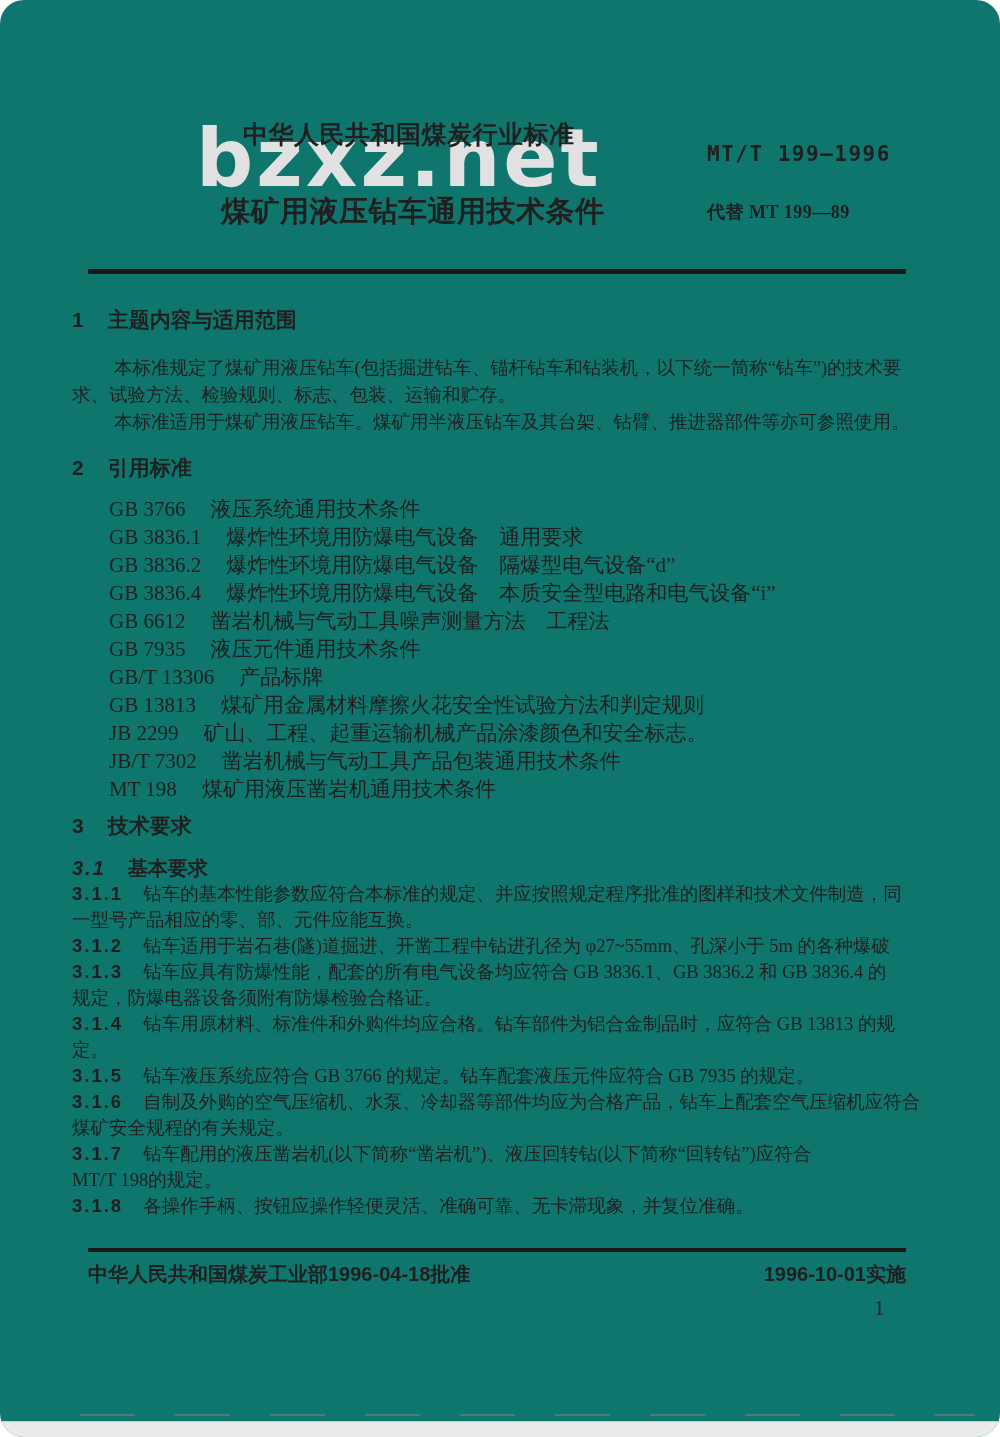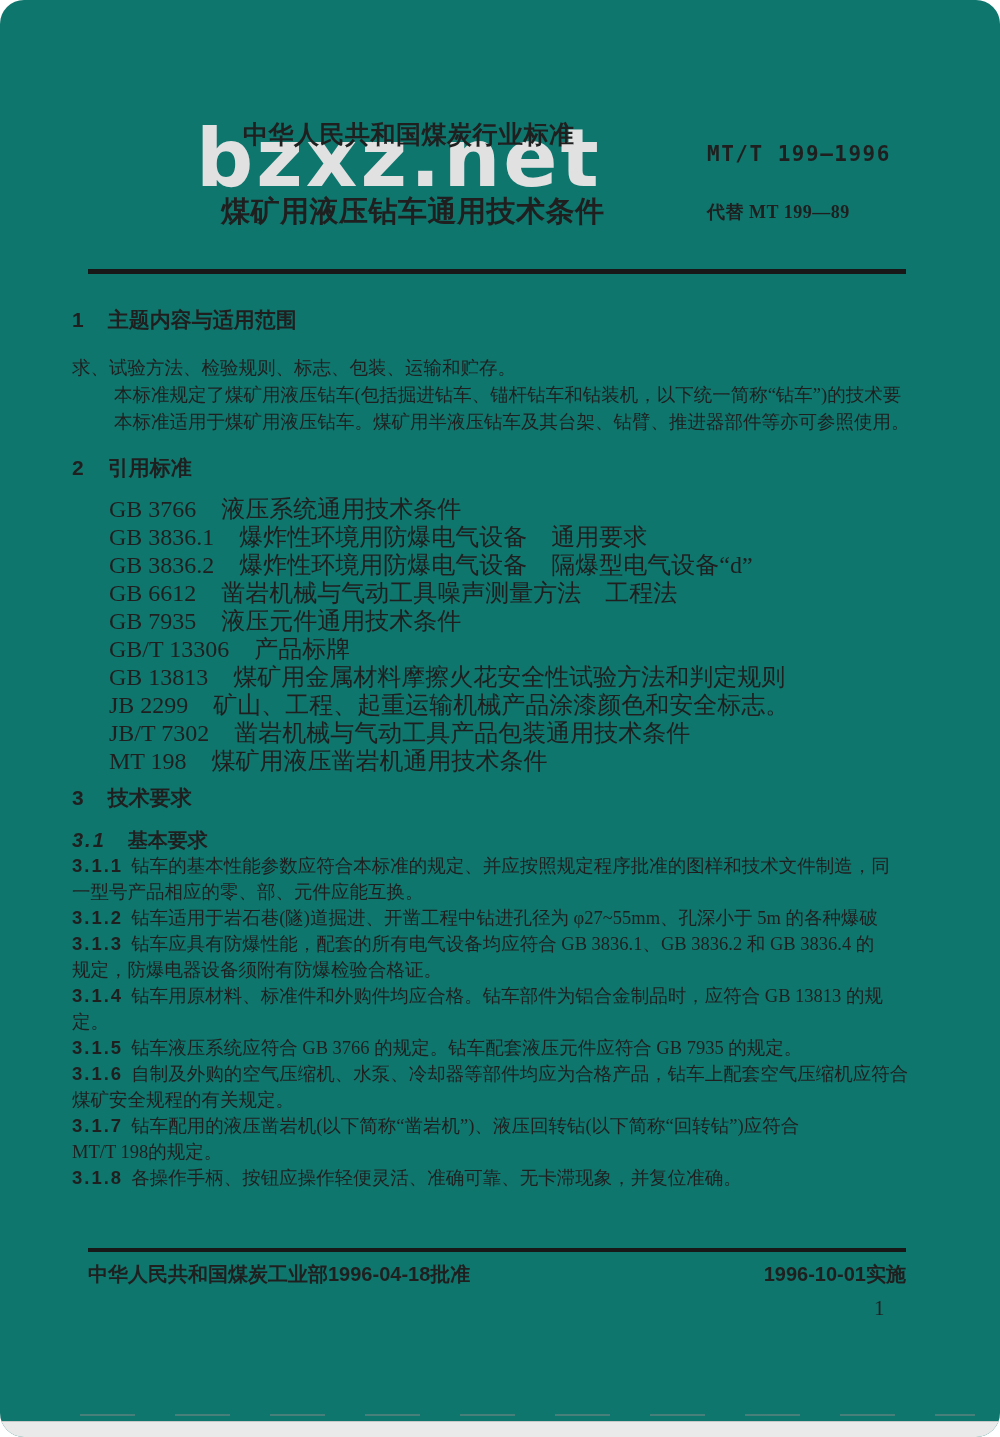--- a/index.html
+++ b/index.html
@@ -44,33 +44,33 @@
   .sec-heading {
     font-family:"Liberation Sans","DejaVu Sans",sans-serif;
     font-weight:bold; font-size:21px; line-height:21px; white-space:nowrap;
   }
   .sec-num { display:inline-block; margin-right:24px; }
 
   .para { margin-top:25px; line-height:27px; }
   .indent { text-indent:42px; }
 
   .sec-heading.s2 { margin-top:21px; }
-  .refs { margin-top:17px; margin-left:37px; line-height:28px; font-size:24px; }
+  .refs { margin-top:17px; margin-left:37px; line-height:28px; font-size:21px; }
   .ref-title { margin-left:25px; }
 
   .sec-heading.s3 { margin-top:12px; }
   .sub-heading {
     margin-top:22px; font-family:"Liberation Sans","DejaVu Sans",sans-serif;
     font-weight:bold; font-size:20px; line-height:20px; white-space:nowrap;
   }
   .sub-num { display:inline-block; margin-right:22px; letter-spacing:2px;font-style:italic; }
 
   .clauses { margin-top:3px; line-height:26px; }
   .cnum {
-    display:inline-block; margin-right:8px; letter-spacing:2px;
+    display:inline-block; margin-right:20px; letter-spacing:2px;
     font-family:"Liberation Sans","DejaVu Sans",sans-serif; font-weight:600;
   }
 
   
   .rule-bottom { position:absolute; left:88px; top:1248px; width:818px; height:4px; background:#181818; z-index:1; }
   .footer {
     position:absolute; left:88px; top:1261px; width:818px; z-index:1;
     display:flex; justify-content:space-between; align-items:flex-start;
     font-family:"Liberation Sans","DejaVu Sans",sans-serif;
     font-weight:bold; font-size:20px; white-space:nowrap;
@@ -101,33 +101,34 @@
   <div class="supersede">代替 MT 199—89</div>
   <div class="rule-top"></div>
 
   <div class="body">
 
     <div class="sec-heading">
       <span class="sec-num">1</span><span>主题内容与适用范围</span>
     </div>
 
     <div class="para">
+      <div class="line indent">本标准规定了煤矿用液压钻车(包括掘进钻车、锚杆钻车和钻装机，以下统一简称“钻车”)的技术要</div>
       <div class="line">求、试验方法、检验规则、标志、包装、运输和贮存。</div>
-      <div class="line indent">本标准规定了煤矿用液压钻车(包括掘进钻车、锚杆钻车和钻装机，以下统一简称“钻车”)的技术要</div>
       <div class="line indent">本标准适用于煤矿用液压钻车。煤矿用半液压钻车及其台架、钻臂、推进器部件等亦可参照使用。</div>
     </div>
 
     <div class="sec-heading s2">
       <span class="sec-num">2</span><span>引用标准</span>
     </div>
 
     <div class="refs">
       <div class="line"><span class="ref-code">GB 3766</span><span class="ref-title">液压系统通用技术条件</span></div>
       <div class="line"><span class="ref-code">GB 3836.1</span><span class="ref-title">爆炸性环境用防爆电气设备　通用要求</span></div>
       <div class="line"><span class="ref-code">GB 3836.2</span><span class="ref-title">爆炸性环境用防爆电气设备　隔爆型电气设备“d”</span></div>
+      <div class="line"><span class="ref-code">GB 3836.4</span><span class="ref-title">爆炸性环境用防爆电气设备　本质安全型电路和电气设备“i”</span></div>
       <div class="line"><span class="ref-code">GB 6612</span><span class="ref-title">凿岩机械与气动工具噪声测量方法　工程法</span></div>
       <div class="line"><span class="ref-code">GB 7935</span><span class="ref-title">液压元件通用技术条件</span></div>
       <div class="line"><span class="ref-code">GB/T 13306</span><span class="ref-title">产品标牌</span></div>
       <div class="line"><span class="ref-code">GB 13813</span><span class="ref-title">煤矿用金属材料摩擦火花安全性试验方法和判定规则</span></div>
       <div class="line"><span class="ref-code">JB 2299</span><span class="ref-title">矿山、工程、起重运输机械产品涂漆颜色和安全标志。</span></div>
       <div class="line"><span class="ref-code">JB/T 7302</span><span class="ref-title">凿岩机械与气动工具产品包装通用技术条件</span></div>
       <div class="line"><span class="ref-code">MT 198</span><span class="ref-title">煤矿用液压凿岩机通用技术条件</span></div>
     </div>
 
     <div class="sec-heading s3">

